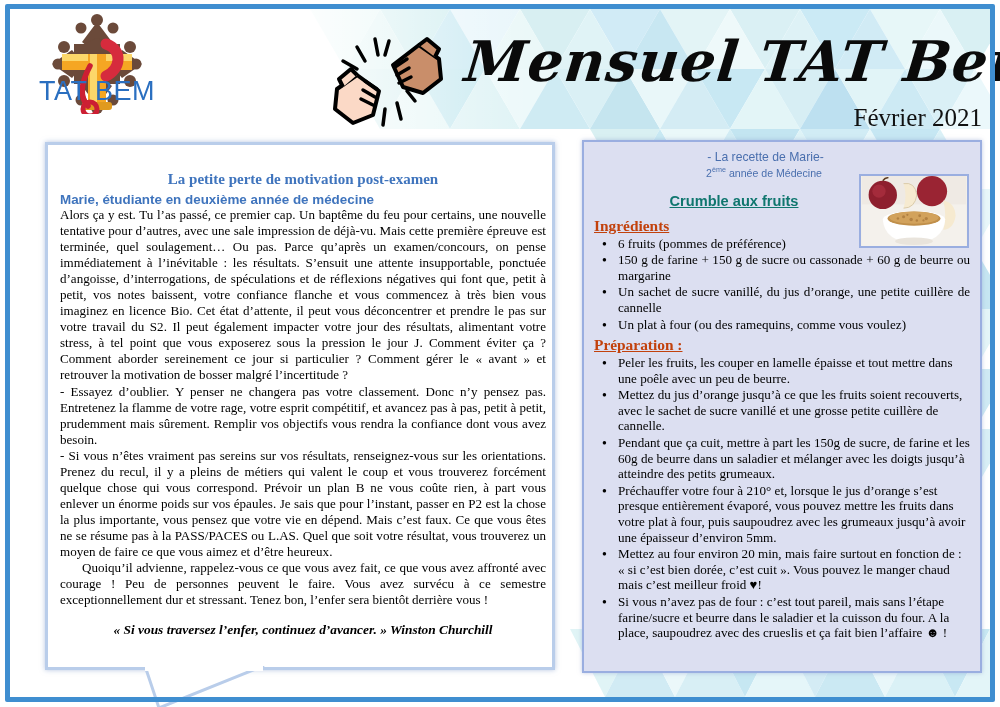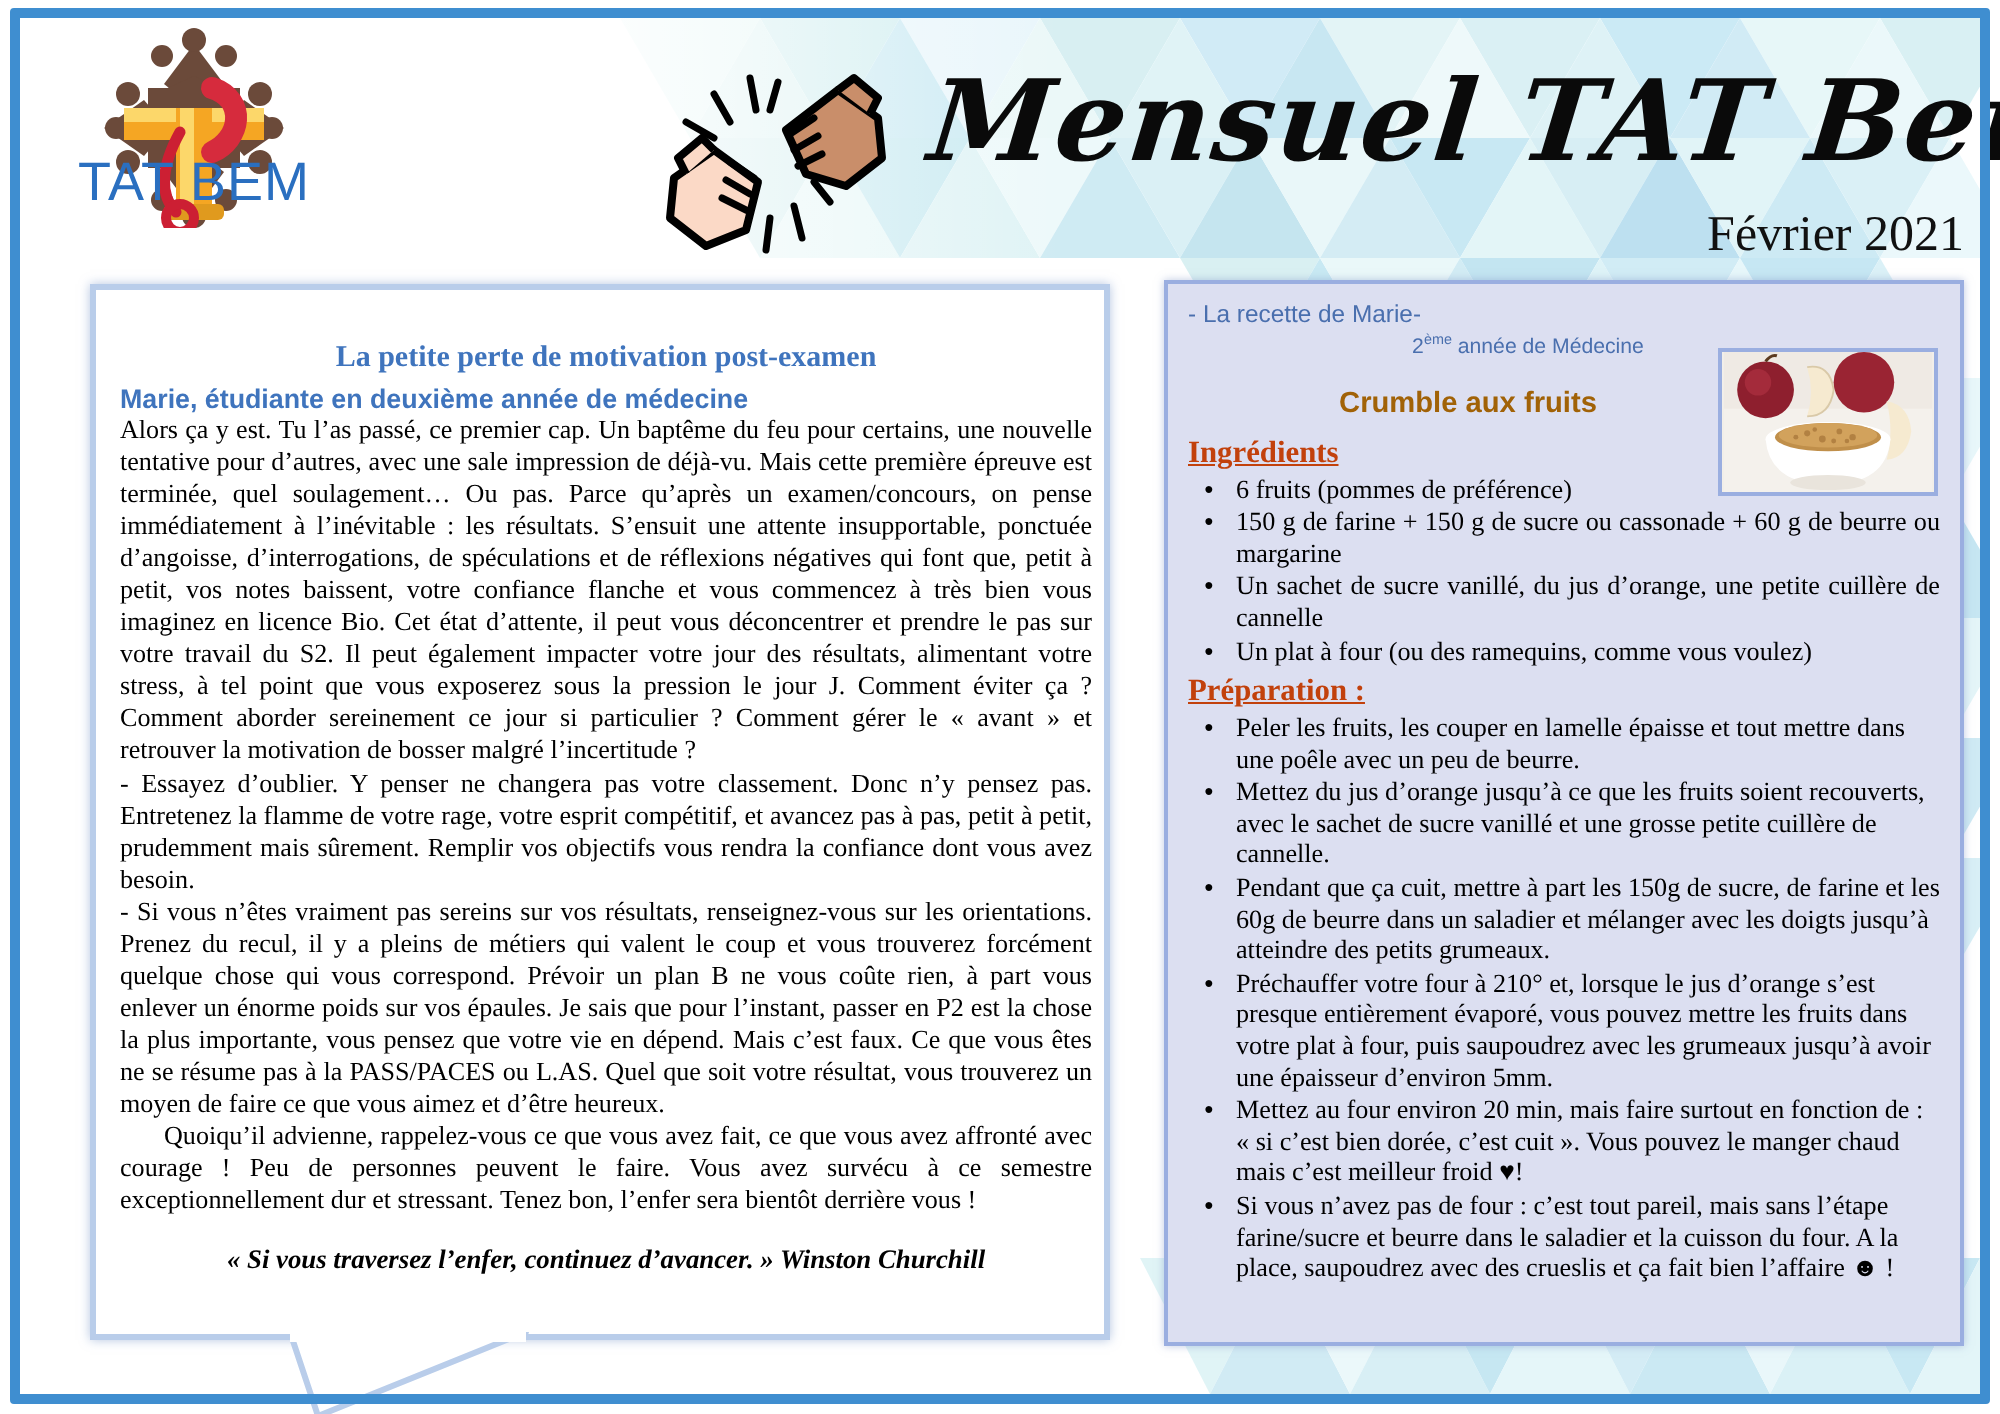--- a/index.html
+++ b/index.html
@@ -213,44 +213,45 @@
     width: 400px;
     height: 533px;
     box-sizing: border-box;
     background: #dcdff1;
     border: 2px solid #9aaee0;
     box-shadow: 0 0 4px rgba(130,150,200,0.5);
     z-index: 15;
     overflow: hidden;
   }
   #recipe-kicker {
-    text-align: left;
+    text-align: center;
     font-family: "Liberation Sans", sans-serif;
     font-size: 12.2px;
     color: #4a6fae;
     margin: 8px 0 0 10px;
     padding-right: 43px;
   }
   #recipe-kicker-sub {
     text-align: center;
     font-family: "Liberation Sans", sans-serif;
     font-size: 10.6px;
     color: #4a6fae;
     margin: 1px 0 0 0;
     padding-right: 36px;
   }
   #recipe-kicker-sub sup { font-size: 7.2px; }
   #recipe-title {
     text-align: center;
     font-family: "Liberation Sans", sans-serif;
     font-size: 14.6px;
     font-weight: 700;
-    color: #a16207;
+    color: #0f766e;
     margin: 14px 0 0 0;
     padding-right: 96px;
+    text-decoration: underline;
   }
   #recipe-photo {
     position: absolute;
     right: 11px;
     top: 32px;
     width: 110px;
     height: 74px;
     border: 2px solid #9aaee0;
     box-sizing: border-box;
     overflow: hidden;

